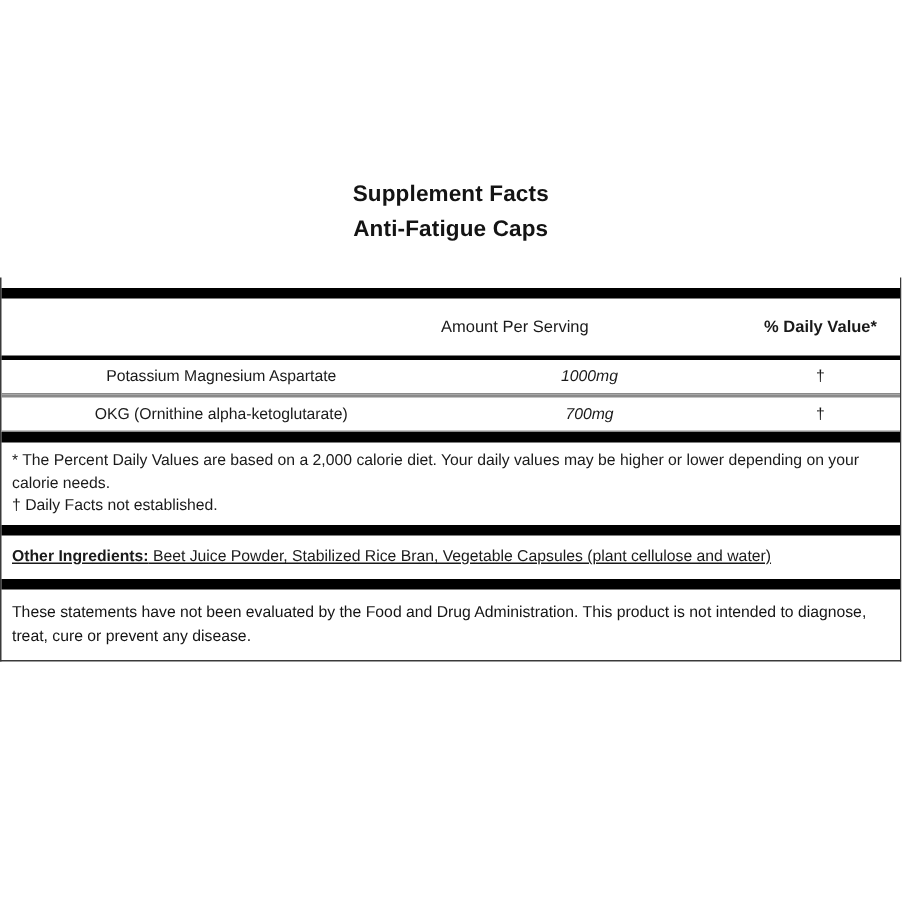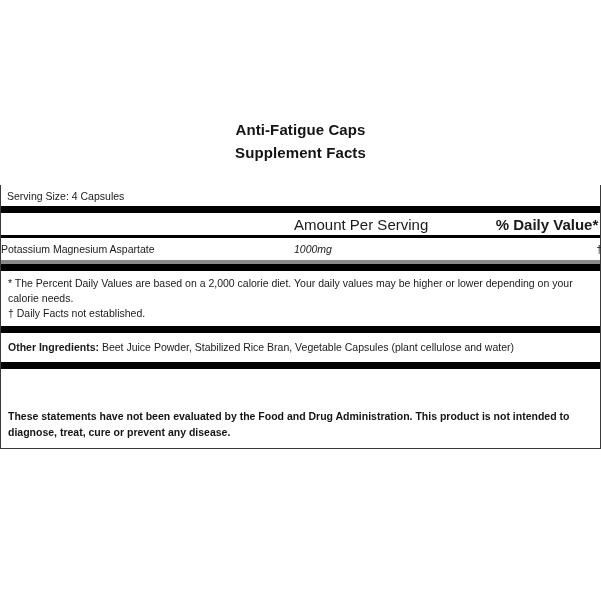--- a/index.html
+++ b/index.html
@@ -80,37 +80,38 @@
   }
   .facts-table td {
     padding: 0;
     vertical-align: middle;
   }
   .col-name   { width: 293px; }
   .col-amount { width: 198px; }
   .col-dv     { width: 110px; }
 
   .hdr-row td {
-    height: 22px;
-    font-size: 15px;
+    height: 38px;
+    font-size: 11px;
     color: #1a1a1a;
   }
   .hdr-amount {
     padding-left: 7px;
   }
   .hdr-dv {
     text-align: center;
     font-weight: bold;
     padding-right: 9px;
   }
 
   .nutrient-row td {
     height: 22px;
     font-size: 10.5px;
     color: #1a1a1a;
+    text-align: center;
   }
   .cell-name   { padding-left: 7px; }
   .cell-amount { padding-left: 7px; font-style: italic; }
   .cell-dv     { text-align: right; padding-right: 9px; }
 
   
   .footnote-block {
     padding: 5px 1px 5px 7px;
   }
   .footnote-line {
@@ -118,49 +119,48 @@
     line-height: 15px;
     color: #1a1a1a;
   }
   .other-block {
     padding: 7px 7px 7px 7px;
   }
   .other-line {
     font-size: 10.5px;
     line-height: 15px;
     color: #1a1a1a;
+    text-decoration: underline;
   }
   .other-label {
     font-weight: bold;
   }
   .disclaimer-block {
     padding: 7px 7px 8px 7px;
   }
   .disclaimer-line {
     font-size: 10.5px;
     line-height: 16px;
-    font-weight: bold;
+    font-weight: normal;
     color: #141414;
-    margin-top: 32px;
   }
 </style>
 </head>
 <body>
 
 <div class="label-wrap">
 
   <div class="title-block">
+    <div class="title-line">Supplement Facts</div>
     <div class="title-line">Anti-Fatigue Caps</div>
-    <div class="title-line">Supplement Facts</div>
   </div>
 
   <div class="facts-box">
 
     <div class="serving-block">
-      <div class="serving-line">Serving Size: 4 Capsules</div>
     </div>
 
     <div class="rule-thick"></div>
 
     <table class="facts-table">
       <colgroup>
         <col class="col-name">
         <col class="col-amount">
         <col class="col-dv">
       </colgroup>
@@ -188,20 +188,34 @@
           <td class="cell-dv">†</td>
         </tr>
       </tbody>
     </table>
     <div class="rule-thin"></div>
 
     <div class="rule-thin"></div>
 
     <div class="rule-thin"></div>
 
+    <table class="facts-table">
+      <colgroup>
+        <col class="col-name">
+        <col class="col-amount">
+        <col class="col-dv">
+      </colgroup>
+      <tbody>
+        <tr class="nutrient-row">
+          <td class="cell-name">OKG (Ornithine alpha-ketoglutarate)</td>
+          <td class="cell-amount">700mg</td>
+          <td class="cell-dv">†</td>
+        </tr>
+      </tbody>
+    </table>
     <div class="rule-thin"></div>
 
 
     <div class="rule-thick"></div>
 
     <div class="footnote-block">
       <div class="footnote-line">* The Percent Daily Values are based on a 2,000 calorie diet. Your daily values may be higher or lower depending on your calorie needs.</div>
       <div class="footnote-line">† Daily Facts not established.</div>
     </div>
 

